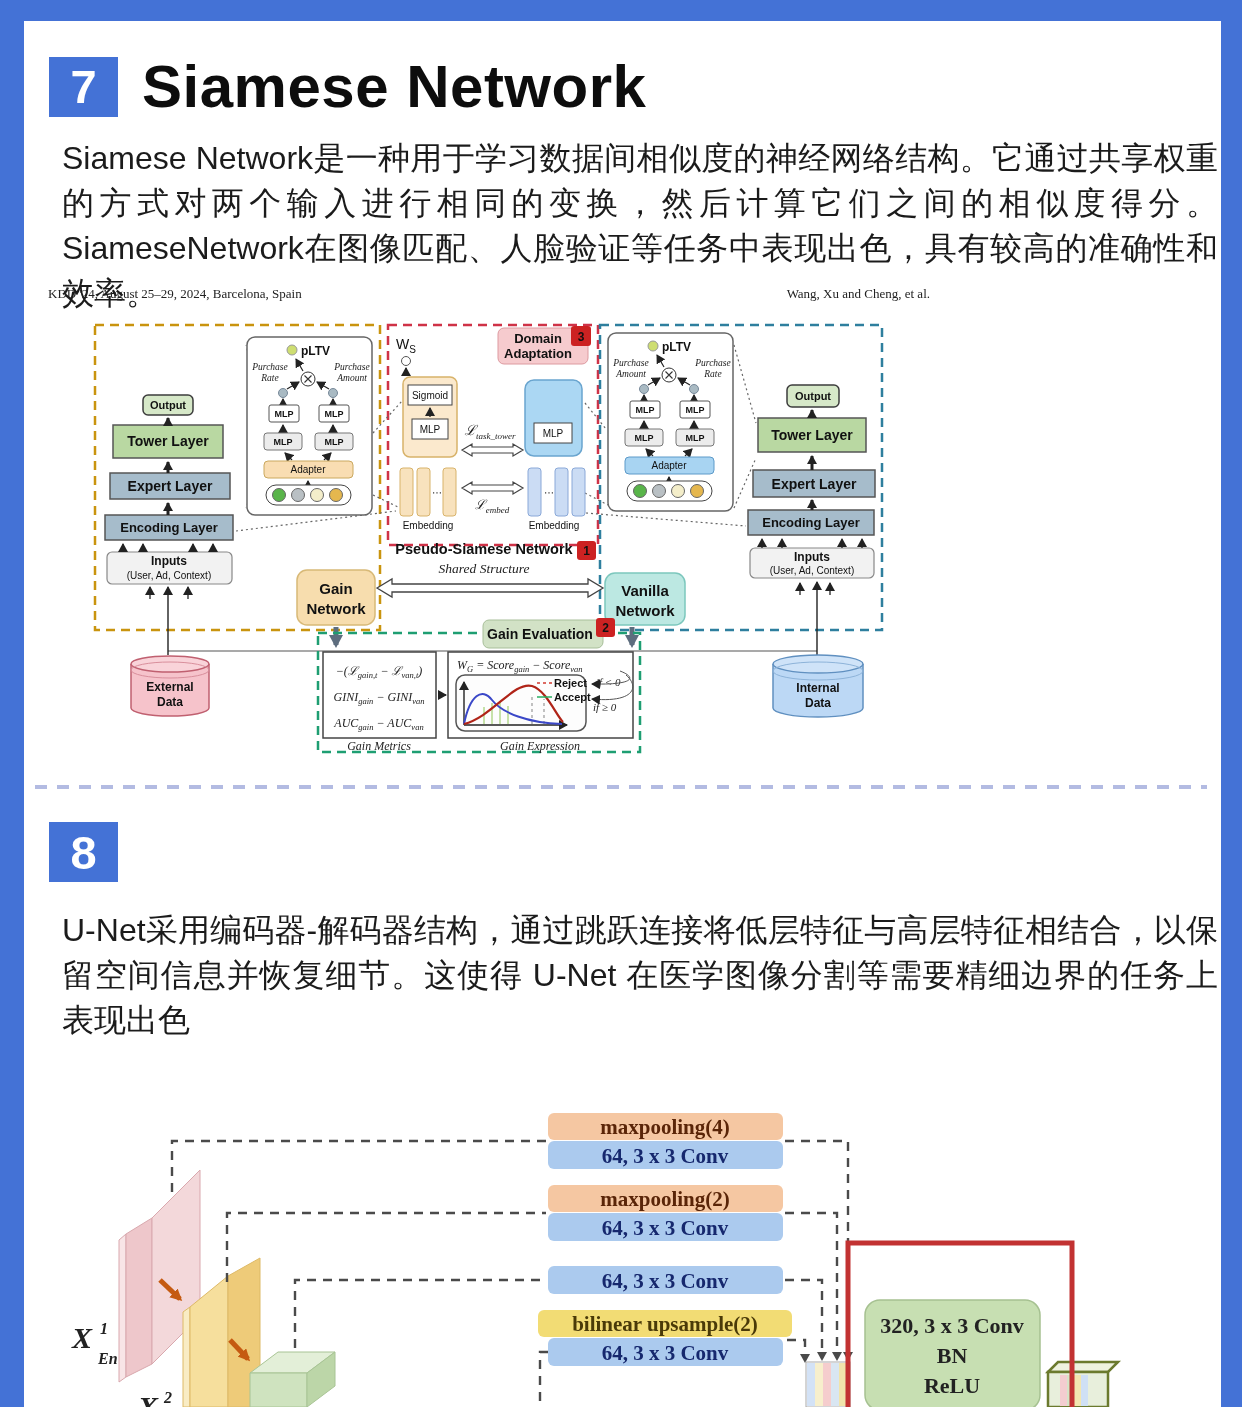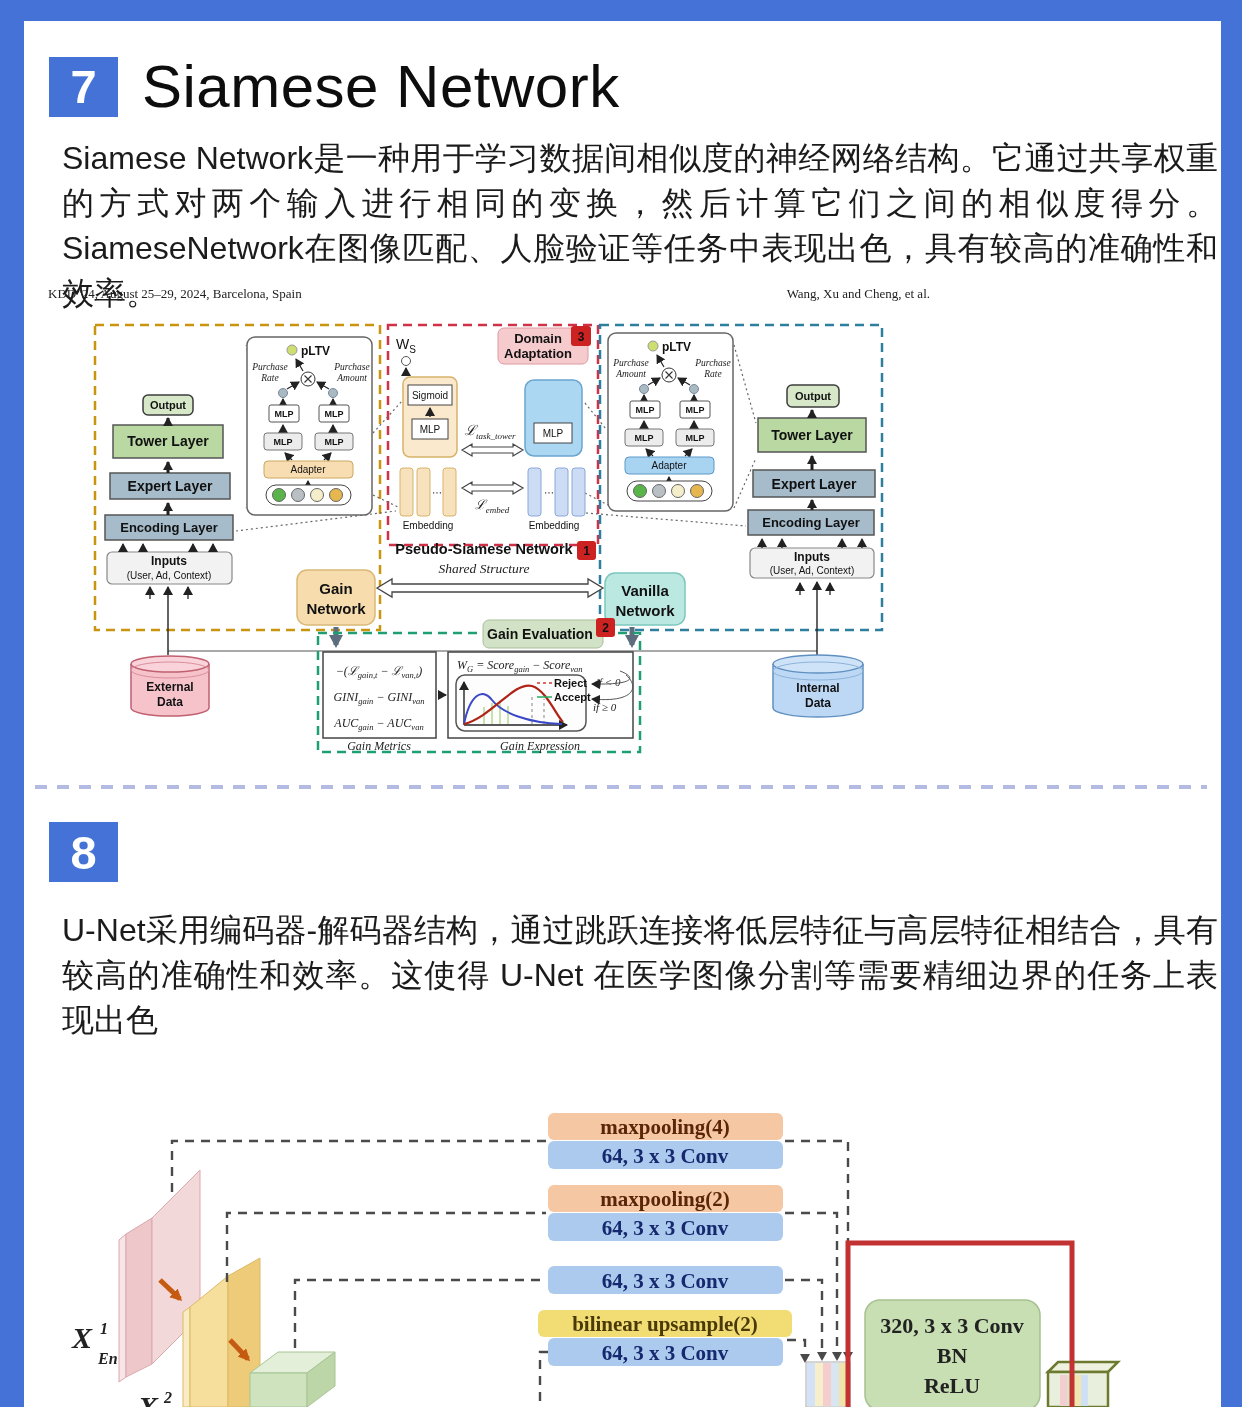--- a/index.html
+++ b/index.html
@@ -3,21 +3,21 @@
 <meta charset="utf-8">
 <style>
   html,body{margin:0;padding:0;background:#fff}
   body{position:relative;width:1242px;height:1407px;overflow:hidden;font-family:"Liberation Sans",sans-serif}
   
   .frame{position:absolute;background:#4472d6;z-index:40}
   
   .sec-head{position:absolute;display:flex;align-items:center;gap:24px;z-index:2}
   .badge{width:69px;height:60px;background:#4472d6;color:#fff;display:flex;align-items:center;justify-content:center;
          font-size:47px;font-weight:700}
-  .sec-title{font-size:60px;font-weight:400;color:#0d0d0d;letter-spacing:0.5px}
+  .sec-title{font-size:60px;font-weight:700;color:#0d0d0d;letter-spacing:0.5px}
   .para{position:absolute;left:62px;width:1156px;font-size:32px;line-height:45px;color:#1b1b1b;text-align:justify}
   .divider{position:absolute;left:35px;top:785px;width:1172px;height:4px;
            background:repeating-linear-gradient(90deg,#b3bbe2 0 12px,transparent 12px 22px)}
   svg{position:absolute;overflow:hidden}
   
   .ts{font-family:"Liberation Sans",sans-serif;fill:#111}
   .tf{font-family:"Liberation Serif",serif;fill:#222}
   .it{font-style:italic}
   .b{font-weight:700}
   .mid{text-anchor:middle}
@@ -324,21 +324,21 @@
     <path d="M586,392 C600,404 594,420 552,416" fill="none" stroke="#555" stroke-width="1" marker-end="url(#ah)"></path>
     <text x="500" y="467" class="tf it mid" font-size="12">Gain Expression</text>
   </g>
 </svg>
 
 <div class="divider"></div>
 
 <div class="sec-head" style="left:49px;top:822px">
   <div class="badge">8</div>
 </div>
-<div class="para" style="top:908px">U-Net采用编码器-解码器结构，通过跳跃连接将低层特征与高层特征相结合，具有较高的准确性和效率。这使得 U-Net 在医学图像分割等需要精细边界的任务上表现出色</div>
+<div class="para" style="top:908px">U-Net采用编码器-解码器结构，通过跳跃连接将低层特征与高层特征相结合，以保留空间信息并恢复细节。这使得 U-Net 在医学图像分割等需要精细边界的任务上表现出色</div>
 
 <svg style="left:0;top:1090px" width="1242" height="317" viewBox="0 0 1242 317">
   <defs>
     <marker id="aho" markerUnits="userSpaceOnUse" markerWidth="14" markerHeight="14" refX="9" refY="6" orient="auto">
         <path d="M0,0L12,6L0,12z" fill="#c55a11"></path>
       </marker>
   </defs>
 
   <g>
     <polygon points="119,150 126,144 126,287 119,292" fill="#f8e5e7" stroke="#d9a8ae" stroke-width="1"></polygon>

